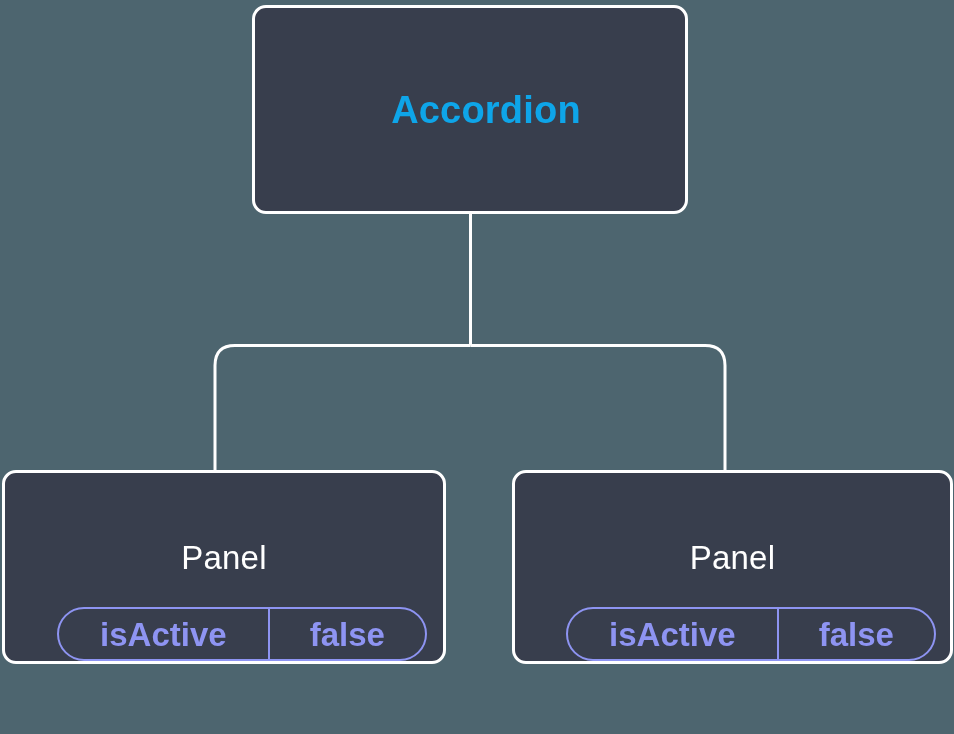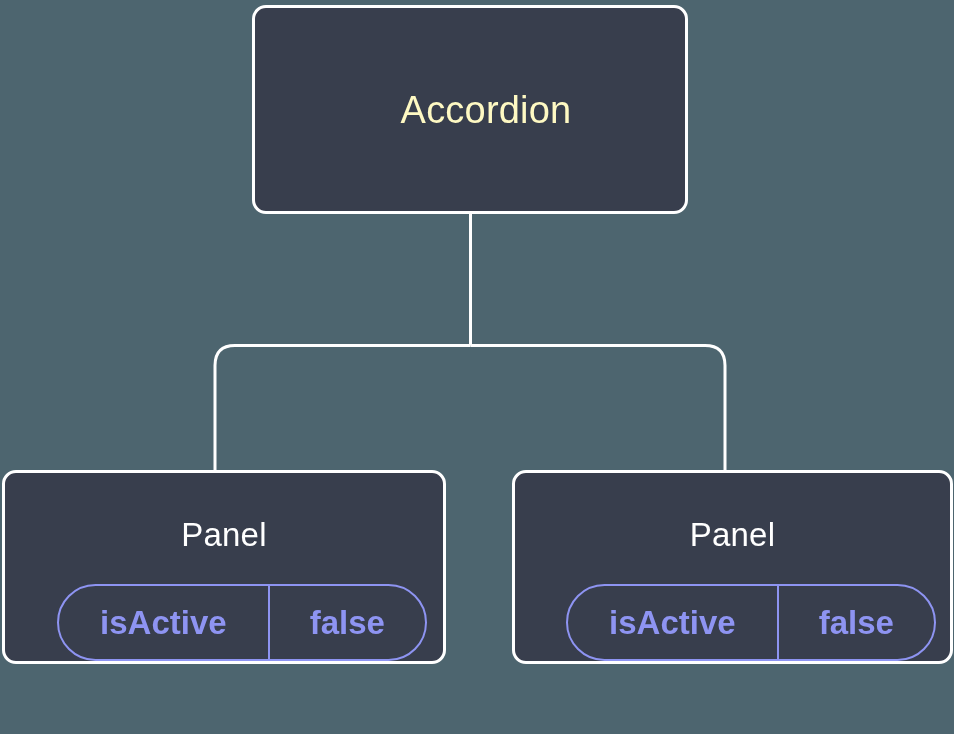--- a/index.html
+++ b/index.html
@@ -46,34 +46,34 @@
 
   
   #node-accordion {
     left: 252px;
     top: 5px;
     width: 436px;
     height: 209px;
     justify-content: center;
   }
   .node-title-root {
-    color: #fef9c3;
+    color: #0ea5e9;
     font-size: 38px;
-    font-weight: 400;
+    font-weight: 700;
     letter-spacing: 0.2px;
     line-height: 1;
     margin-left: 32px;
   }
 
   
   .node-panel {
     top: 470px;
     height: 194px;
     justify-content: flex-start;
-    padding-top: 45px;
+    padding-top: 68px;
   }
   #node-panel-left {
     left: 2px;
     width: 444px;
   }
   #node-panel-right {
     left: 512px;
     width: 441px;
   }
   .node-title {

